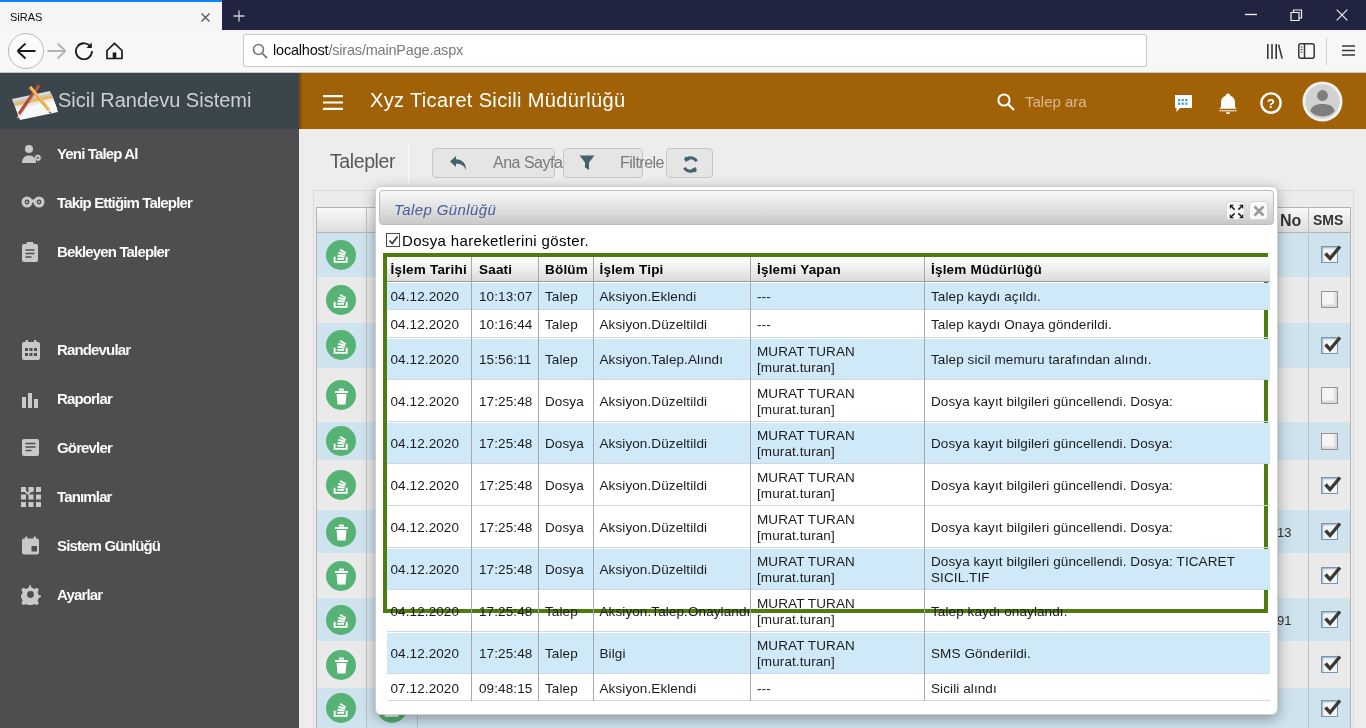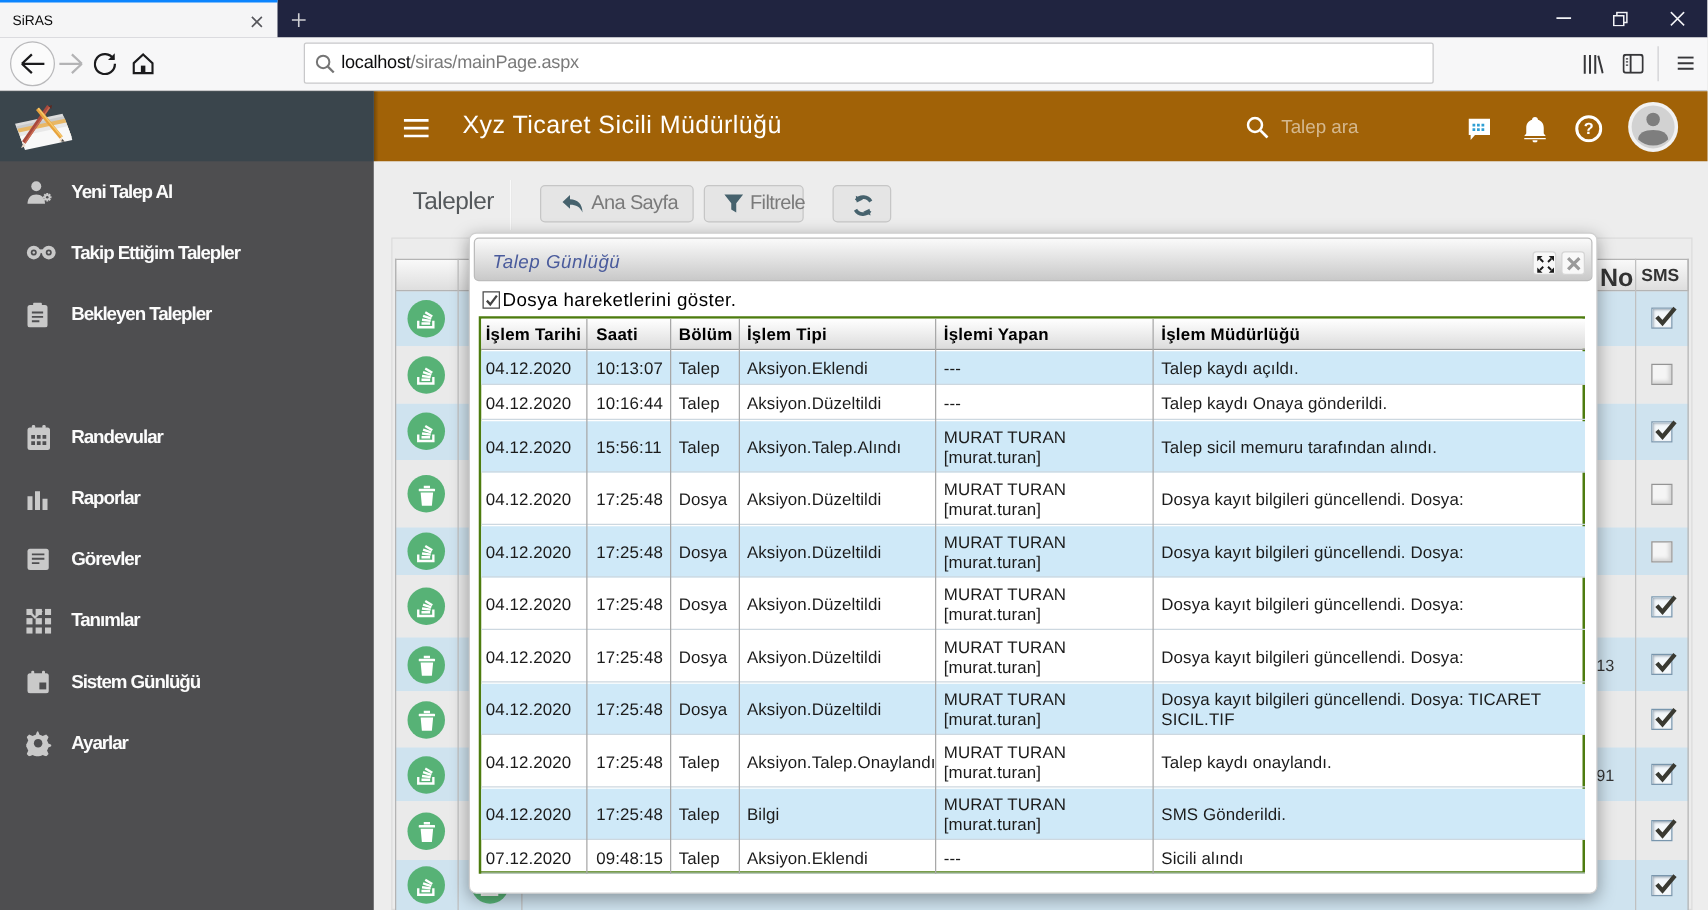--- a/index.html
+++ b/index.html
@@ -29,21 +29,21 @@
   .mitem { left:0; width:299px; height:49px; }
   .mitem .txt { position:absolute; left:57px; top:15px; font-size:15px; font-weight:bold; color:#fbfbfb; letter-spacing:-0.85px; }
   .mitem.active { background:#44708f; }
   .mitem svg { position:absolute; left:21px; top:14px; }
   .chev { position:absolute; left:270px; top:17px; }
 
   
   #bcrumb { left:330px; top:150px; font-size:19.5px; color:#54585b; letter-spacing:-0.4px; }
   .vsep { left:408px; top:144px; width:1px; height:40px; background:#c6c6c6; border-right:1px solid #fafafa; }
   .btn { top:148px; height:30px; background:#e5e5e5; border:1px solid #c6c6c6; border-radius:4px; color:#7a7a7a; font-size:16px; letter-spacing:-0.5px; }
-  .btn span { position:absolute; white-space:nowrap; }
+  .btn span { position:absolute; white-space:nowrap;margin-left:20px; }
 
   
   #panel { left:313px; top:190px; width:1041px; height:538px; background:#ececec; border:1px solid #dcdcdc; }
   .bgth { top:207px; height:26px; background:linear-gradient(#f9f9f9,#dedede); border:1px solid #b4b4b4; }
   .bgrow { left:316px; width:1035px; height:46px; }
   .rowblue { background:#cfe3ef; }
   .rowgray { background:#eaeaea; }
   .gbtn { position:absolute; left:326px; width:30px; height:30px; border-radius:50%; background:#57b276; }
   .gbtn svg { position:absolute; left:5.5px; top:5.5px; }
   .nocell { position:absolute; left:1277px; font-size:13px; color:#333; }
@@ -54,21 +54,21 @@
 
   
   #modal { left:375px; top:186px; width:903px; height:529px; background:#fff; border:1px solid #cfcfcf; border-radius:6px; box-shadow:0 4px 14px rgba(0,0,0,.35); }
   #mtitle { position:absolute; left:3px; top:3px; width:895px; height:35px; background:linear-gradient(#fafafa,#c9c9c9); border:1px solid #bcbcbc; border-radius:4px; }
   #mtitle .t { position:absolute; left:14px; top:10px; font-size:15px; color:#4a5b9c; letter-spacing:0.4px;font-style:italic; }
   .mbtn { position:absolute; top:10px; width:19px; height:19px; background:#f8f8f8; border:1px solid #d5d5d5; border-radius:3px; }
   #mcheckrow { position:absolute; left:7px; top:44px; }
   #mcheck { position:absolute; left:3px; top:2px; width:14px; height:14px; border:1px solid #4a4a4a; background:#fff; }
   #mchecklabel { position:absolute; left:19px; top:1px; font-size:15px; color:#000; letter-spacing:0.35px; white-space:nowrap; }
 
-  #mtable { position:absolute; left:7px; top:66px; width:885px; height:446px; border:2px solid #4d7c0f; background:#fff; font-size:13.5px; color:#1b1b1b; }
+  #mtable { position:absolute; left:7px; top:66px; width:885px; height:360px; border:4px solid #4d7c0f; background:#fff; font-size:13.5px; color:#1b1b1b; }
   .mhead { position:absolute; left:0; top:0; width:883px; height:25px; background:linear-gradient(#ffffff,#dcdcdc); border-bottom:1px solid #9a9a9a; }
   .mhead div { position:absolute; top:5px; font-weight:bold; color:#000; letter-spacing:0.2px; white-space:nowrap; }
   .mrow { position:absolute; left:0; width:883px; border-bottom:1px solid #cdd8e0; }
   .mrow.blue { background:#cfe9f8; }
   .mrow div { position:absolute; letter-spacing:0.1px; white-space:nowrap; }
   .mcol { position:absolute; top:0; width:1px; height:444px; background:#a8a8a8; }
 </style>
 </head>
 <body>
 
@@ -191,20 +191,21 @@
           <path d="M9 30 l-2.2 4.4 3.6-1.4 z" fill="#e8d7c8"></path>
           <path d="M29 1 l2.6-1 -0.6 3.2 z" fill="#5e2820"></path>
         </g>
         <g>
           <path d="M20 3 L39 26" stroke="#e8a33d" stroke-width="3.2"></path>
           <path d="M20.5 2.5 L39.5 25.5" stroke="#f5c96e" stroke-width="1.2"></path>
           <path d="M39 26 l2.8 3.4 -4.4-0.4 z" fill="#ecd9c4"></path>
           <path d="M39.9 27.2 l1.9 2.2 -2.9-0.3 z" fill="#4a4a4a"></path>
         </g>
       </svg>
+      <span class="t">Sicil Randevu Sistemi</span>
     </div>
 
     <div class="abs mitem" style="top:57px">
         <svg width="22" height="20" viewBox="0 0 22 20" fill="#c9c9c9">
           <circle cx="8" cy="5" r="4"></circle>
           <path d="M1 19 c0-5 3-7.5 7-7.5 s7 2.5 7 7.5 z"></path>
           <g>
             <circle cx="16.8" cy="13.8" r="2.2" fill="#c9c9c9"></circle>
             <g stroke="#c9c9c9" stroke-width="1.6">
               <path d="M16.8 10.4 v6.8 M13.4 13.8 h6.8 M14.4 11.4 l4.8 4.8 M19.2 11.4 l-4.8 4.8"></path>
@@ -622,21 +623,21 @@
     </div>
     <div class="cb" style="top:699.5px">
       <svg style="position:absolute;left:0px;top:-5px" width="21" height="21" viewBox="0 0 21 21">
         <path d="M3.5 11.5 L8 16.5 L18 4.5" fill="none" stroke="#3a3a32" stroke-width="3.4"></path>
       </svg>
     </div>
   </div>
 
   <div class="abs bgth" style="left:316px;width:102px;"></div>
   <div class="abs bgth" style="left:1273px;width:78px;"></div>
-  <div class="abs" style="left:1280px;top:212px;font-size:20px;font-weight:bold;color:#333;">No</div>
+  <div class="abs" style="left:1280px;top:212px;font-size:16px;font-weight:bold;color:#333;">No</div>
   <div class="abs" style="left:1313px;top:212px;font-size:14px;font-weight:bold;color:#333;">SMS</div>
   <div class="abs colline" style="left:1308px;top:207px;height:521px;"></div>
   <div class="abs colline" style="left:316px;top:207px;height:521px;background:#b4b4b4;"></div>
   <div class="abs colline" style="left:366px;top:207px;height:521px;"></div>
   <div class="abs colline" style="left:417px;top:207px;height:521px;"></div>
   <div class="abs colline" style="left:1350px;top:207px;height:521px;background:#b4b4b4;"></div>
 
   <div class="abs" id="modal">
     <div id="mtitle">
       <span class="t">Talep Günlüğü</span>

